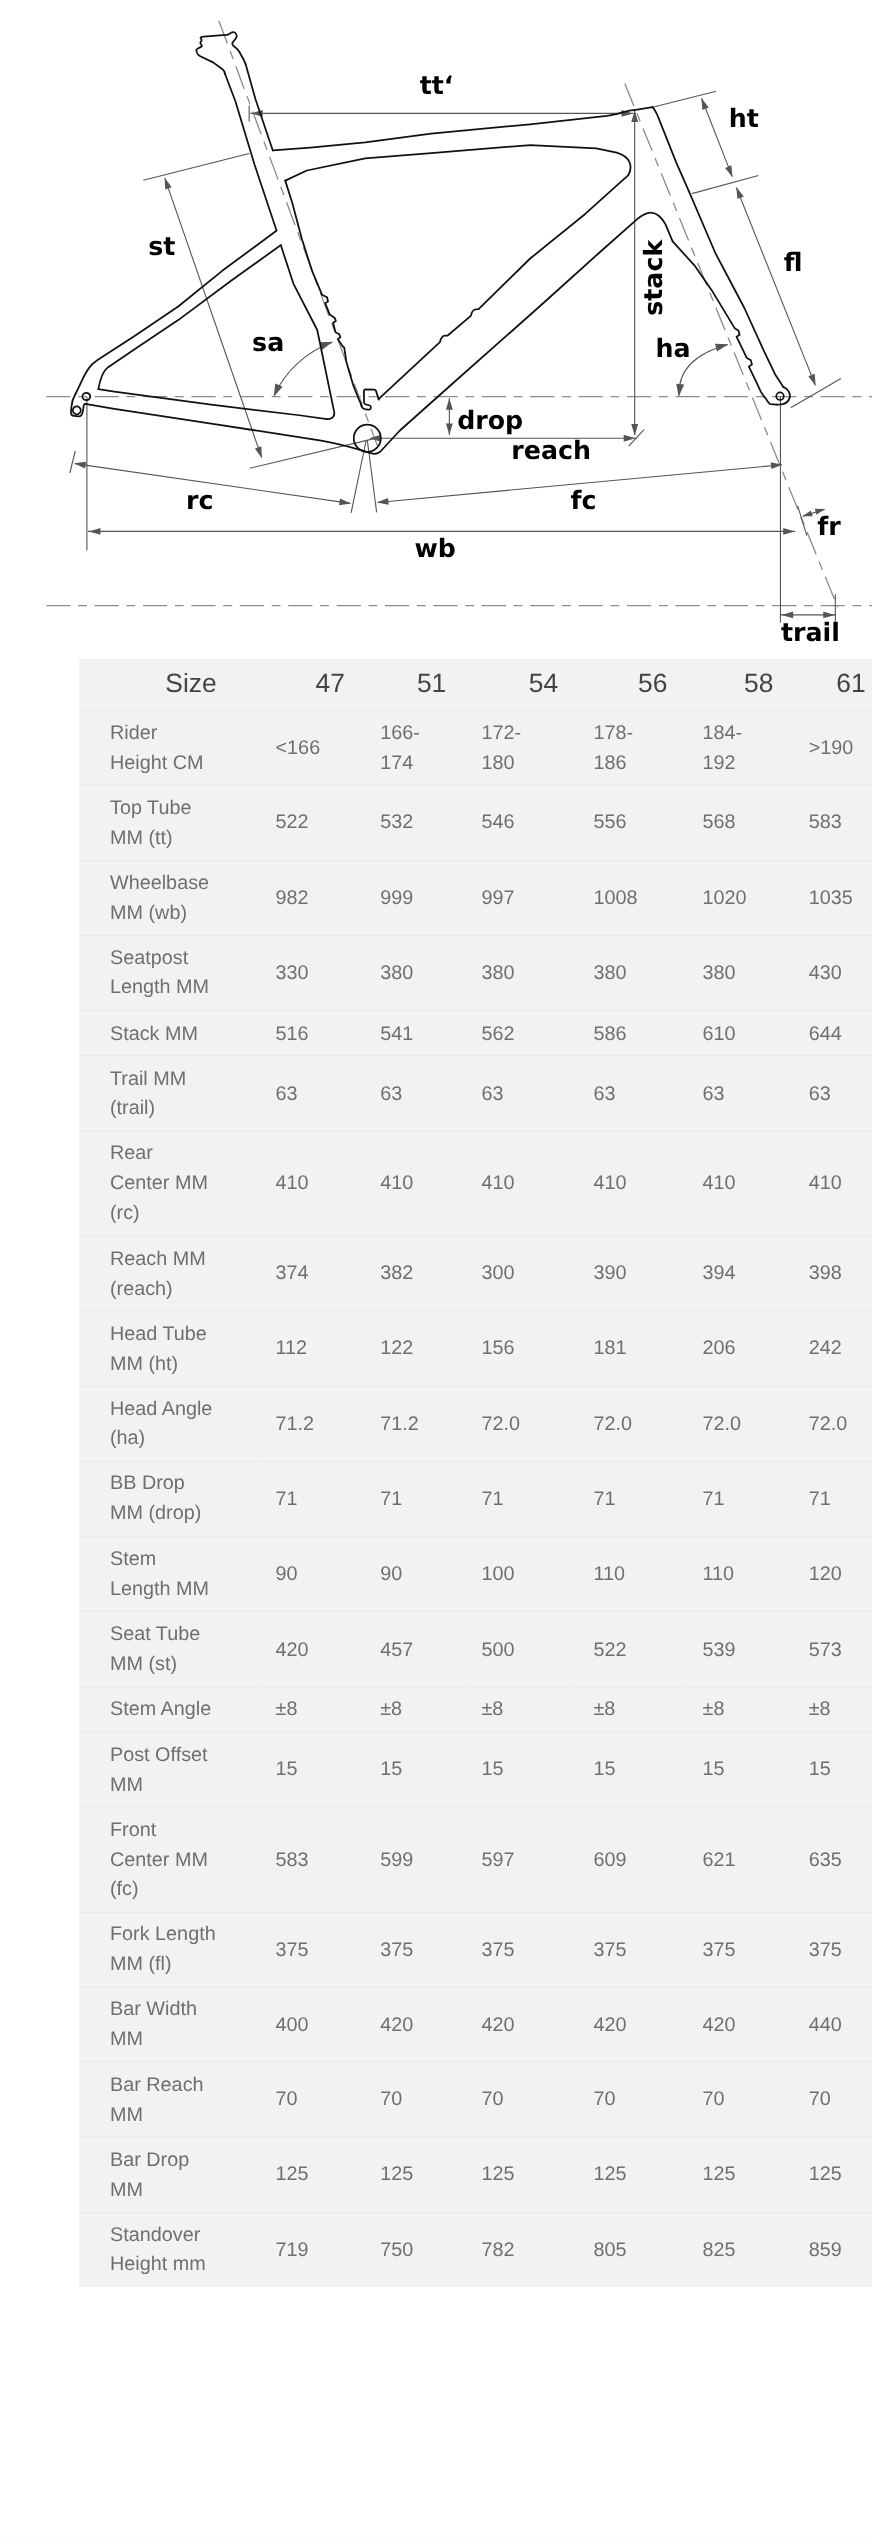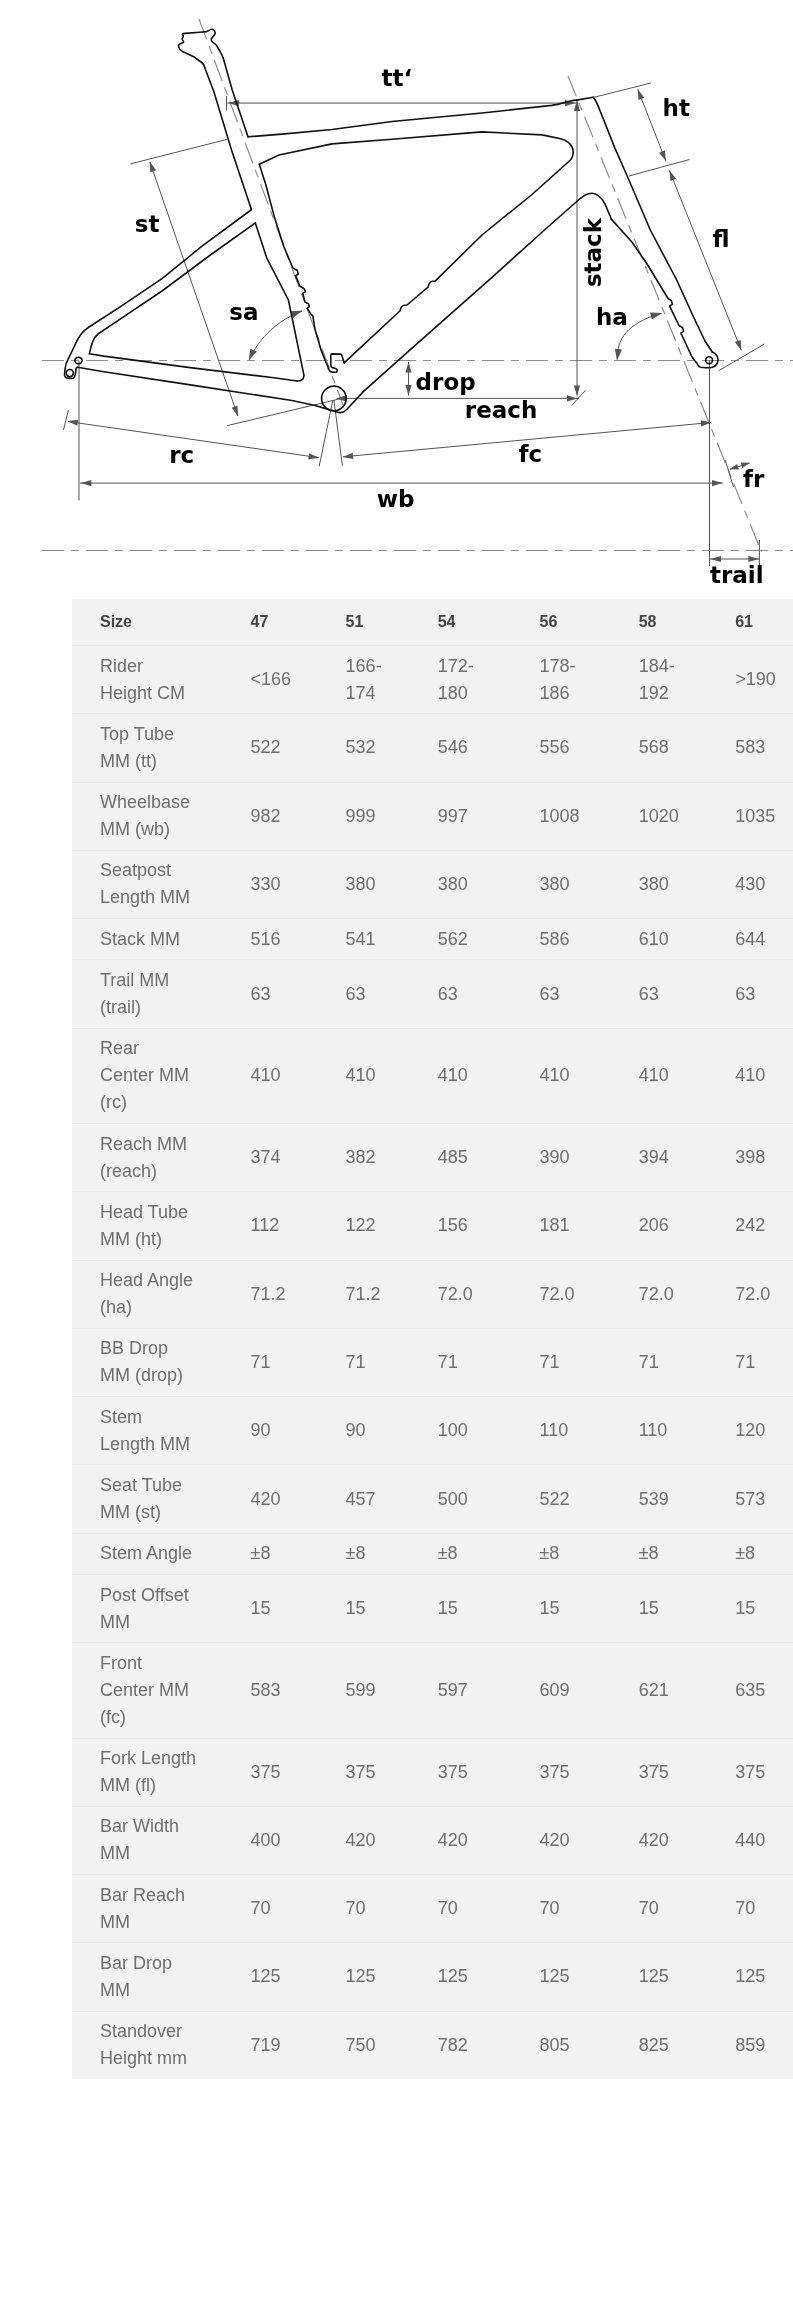--- a/index.html
+++ b/index.html
@@ -7,21 +7,21 @@
   .page{position:relative;width:793px;height:2306px;overflow:hidden;margin-left:42px;}
   .diagram{position:absolute;left:0;top:0;width:793px;height:595px;}
   .bikesvg{display:block;}
   .bikesvg .frame path{fill:none;stroke:#111;stroke-width:1.6;stroke-linejoin:round;stroke-linecap:round;}
   .bikesvg .dim path{fill:none;stroke:#555;stroke-width:1.0;}
   .bikesvg .dot path{fill:none;stroke:#8c8c8c;stroke-width:1.2;stroke-dasharray:22 7 8 7;}
   .bikesvg .arrowhead path{fill:#555;stroke:none;}
   .bikesvg .lbl text{font-family:"DejaVu Sans",sans-serif;font-size:23px;font-weight:bold;fill:#000;}
   .geo-table{position:absolute;left:30px;top:599px;width:731px;border-collapse:collapse;background:#f2f2f2;table-layout:fixed;}
   .geo-table td,.geo-table th{text-align:left;vertical-align:middle;}
-  .geo-table thead th{font-size:16px;font-weight:bold;color:#444;padding:12px 16px;line-height:22px;}
+  .geo-table thead th{font-size:24px;font-weight:normal;color:#444;padding:12px 16px;line-height:22px;text-align:right;}
   .geo-table tbody td{font-size:18px;font-weight:normal;color:#6f6f6f;padding:6.65px 16px;line-height:27px;border-top:1px solid #e8e8e8;}
   .geo-table .c0{padding-left:28px;padding-right:37.5px;}
   .geo-table .c1,.geo-table .c2{padding-right:22px;}
   .geo-table .c3,.geo-table .c4,.geo-table .c5{padding-right:26px;}
   .geo-table col.k0{width:162.5px}
   .geo-table col.k1{width:95.1px}
   .geo-table col.k2{width:92.1px}
   .geo-table col.k3{width:101.8px}
   .geo-table col.k4{width:99.2px}
   .geo-table col.k5{width:96.5px}
@@ -222,21 +222,21 @@
           <td class="c2">410</td>
           <td class="c3">410</td>
           <td class="c4">410</td>
           <td class="c5">410</td>
           <td class="c6">410</td>
         </tr>
         <tr>
           <td class="c0">Reach MM (reach)</td>
           <td class="c1">374</td>
           <td class="c2">382</td>
-          <td class="c3">485</td>
+          <td class="c3">300</td>
           <td class="c4">390</td>
           <td class="c5">394</td>
           <td class="c6">398</td>
         </tr>
         <tr>
           <td class="c0">Head Tube MM (ht)</td>
           <td class="c1">112</td>
           <td class="c2">122</td>
           <td class="c3">156</td>
           <td class="c4">181</td>

